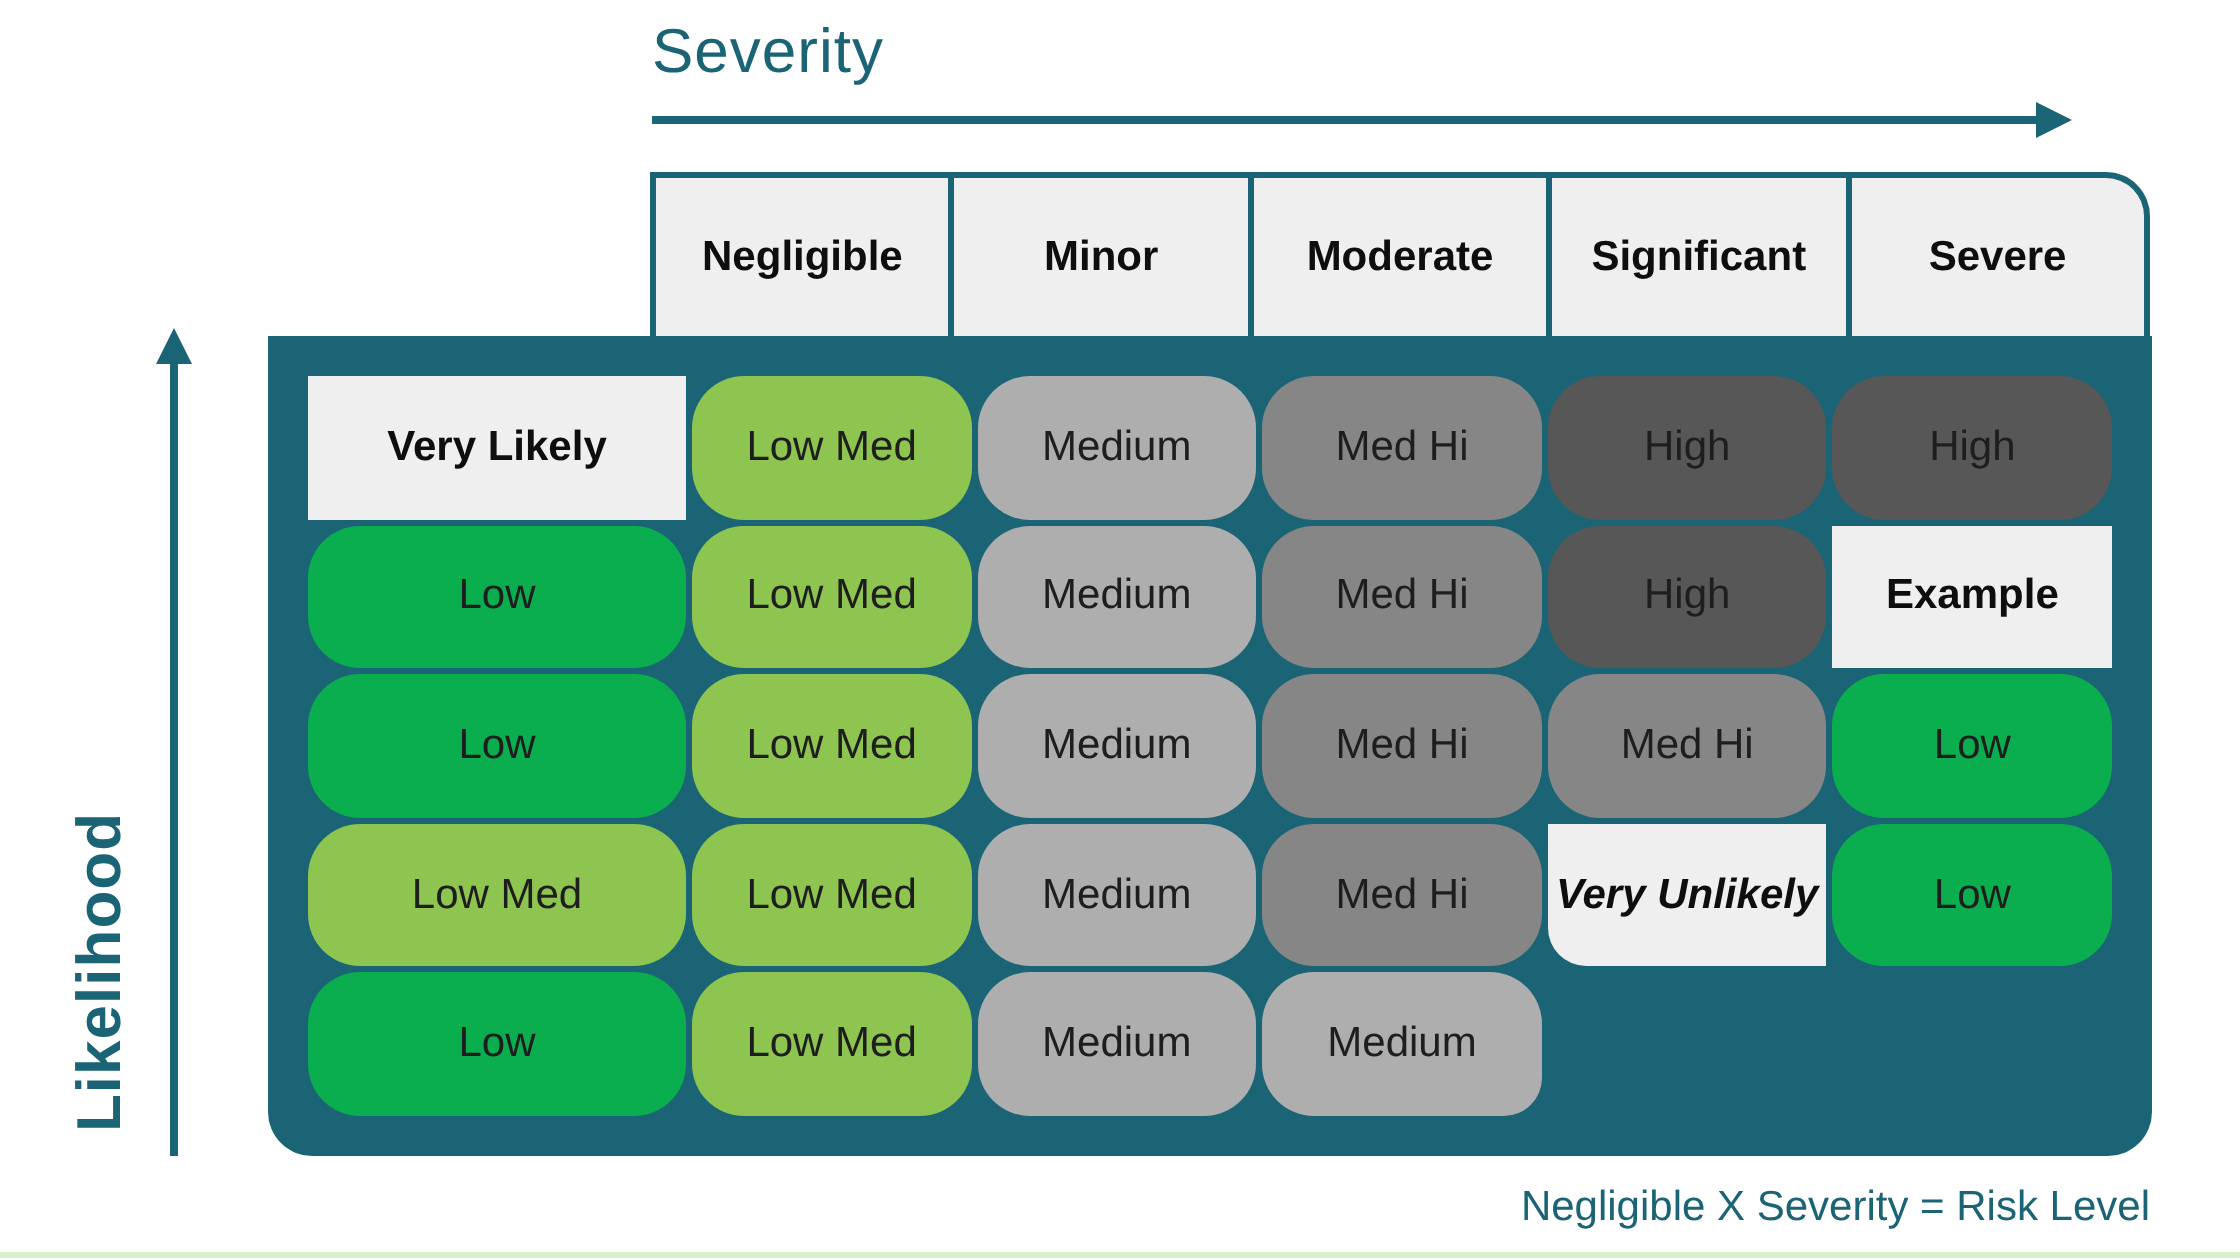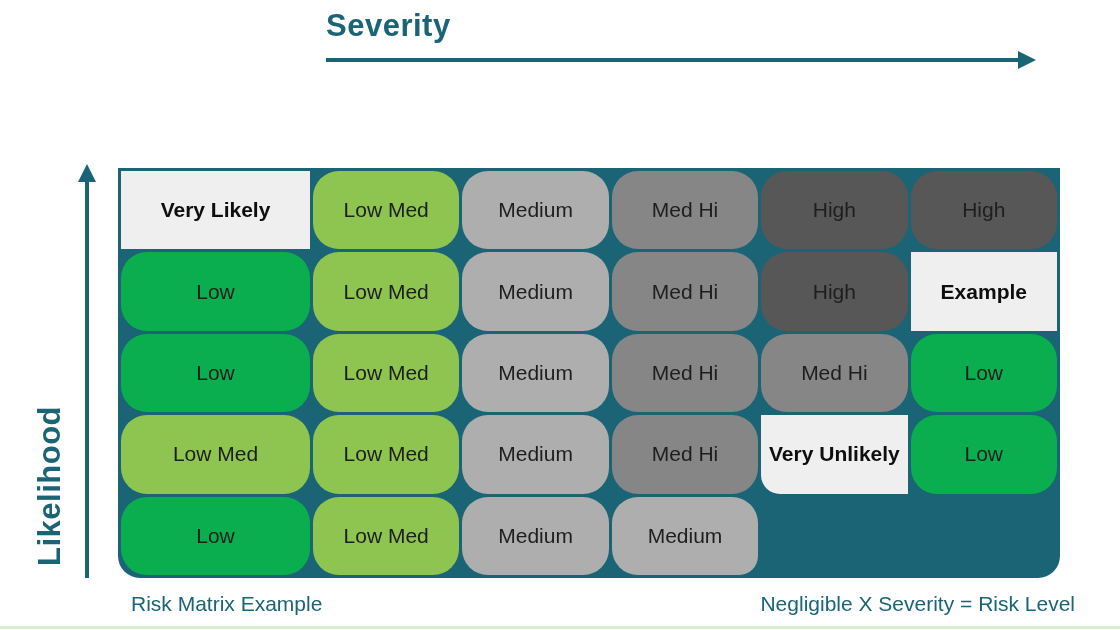--- a/index.html
+++ b/index.html
@@ -11,21 +11,21 @@
   }
   *{margin:0;padding:0;box-sizing:border-box;}
   html,body{background:#fff;}
   body{font-family:"Liberation Sans",sans-serif;}
   .canvas{
     position:relative;width:1120px;height:630px;background:var(--bg);overflow:hidden;
   }
   
   .sev-title{
     position:absolute;left:326px;top:8px;
-    font-size:31px;font-weight:bold;color:var(--teal);letter-spacing:0.5px;
+    font-size:31px;font-weight:normal;color:var(--teal);letter-spacing:0.5px;
   }
   .lik-title{
     position:absolute;left:28px;top:390px;width:44px;height:192px;
     display:flex;align-items:center;justify-content:center;
     writing-mode:vertical-rl;transform:rotate(180deg);
     font-size:31px;font-weight:bold;color:var(--teal);letter-spacing:0.5px;
   }
   
   .sev-arrow-line{
     position:absolute;left:326px;top:58px;width:694px;height:4px;background:var(--teal);
@@ -46,35 +46,35 @@
     position:absolute;left:325px;top:86px;width:750px;height:82px;
     background:var(--teal);display:grid;grid-template-columns:repeat(5,1fr);
     gap:3px;padding:3px 3px 0 3px;border-top-right-radius:22px;
   }
   .hcell{
     background:var(--header-bg);display:flex;align-items:center;justify-content:center;
     font-size:21px;font-weight:bold;color:#0E0E0E;
   }
   .corner-tr{border-top-right-radius:19px;}
   .matrix-body{
-    position:absolute;left:118px;top:168px;width:942px;height:410px;
+    position:absolute;left:134px;top:168px;width:942px;height:410px;
     background:var(--teal);display:grid;
     grid-template-columns:189px repeat(5,1fr);grid-template-rows:repeat(5,1fr);
-    gap:3px;padding:3px;
+    gap:3px;padding:20px;
     border-bottom-left-radius:22px;border-bottom-right-radius:22px;
   }
   .lcell{
     background:var(--header-bg);display:flex;align-items:center;justify-content:center;
     font-size:21px;font-weight:bold;color:#0E0E0E;
   }
   .cell{
     display:flex;align-items:center;justify-content:center;
     font-size:21px;color:var(--cell-text);border-radius:26px;
   }
-  .corner-bl{border-bottom-left-radius:19px;}
+  .corner-bl{border-bottom-left-radius:19px;font-style:italic;}
   .corner-br{border-bottom-right-radius:19px;}
   
   .caption{
     position:absolute;top:592px;font-size:21px;color:var(--teal);
   }
   .caption-left{left:131px;}
   .caption-right{right:45px;}
   
   .bottom-line{
     position:absolute;left:0;top:626px;width:1120px;height:3px;background:var(--bottom-line);
@@ -86,20 +86,27 @@
 <div class="canvas">
 
   <div class="sev-title">Severity</div>
   <div class="sev-arrow-line"></div>
   <div class="sev-arrow-head"></div>
 
   <div class="lik-title">Likelihood</div>
   <div class="lik-arrow-line"></div>
   <div class="lik-arrow-head"></div>
 
+  <div class="matrix-header">
+      <div class="hcell">Negligible</div>
+      <div class="hcell">Minor</div>
+      <div class="hcell">Moderate</div>
+      <div class="hcell">Significant</div>
+      <div class="hcell corner-tr">Severe</div>
+    </div>
   <div class="matrix-body">
       <div class="lcell">Very Likely</div>
       <div class="cell" style="background: rgb(142, 197, 81);">Low Med</div>
       <div class="cell" style="background: rgb(174, 174, 174);">Medium</div>
       <div class="cell" style="background: rgb(134, 134, 134);">Med Hi</div>
       <div class="cell" style="background: rgb(87, 87, 87);">High</div>
       <div class="cell" style="background: rgb(87, 87, 87);">High</div>
       <div class="cell" style="background: rgb(11, 174, 79);">Low</div>
       <div class="cell" style="background: rgb(142, 197, 81);">Low Med</div>
       <div class="cell" style="background: rgb(174, 174, 174);">Medium</div>
@@ -117,17 +124,16 @@
       <div class="cell" style="background: rgb(174, 174, 174);">Medium</div>
       <div class="cell" style="background: rgb(134, 134, 134);">Med Hi</div>
       <div class="lcell corner-bl">Very Unlikely</div>
       <div class="cell" style="background: rgb(11, 174, 79);">Low</div>
       <div class="cell" style="background: rgb(11, 174, 79);">Low</div>
       <div class="cell" style="background: rgb(142, 197, 81);">Low Med</div>
       <div class="cell" style="background: rgb(174, 174, 174);">Medium</div>
       <div class="cell corner-br" style="background: rgb(174, 174, 174);">Medium</div>
     </div>
 
-  <div class="caption caption-left">Risk Matrix Example</div>
   <div class="caption caption-right">Negligible X Severity = Risk Level</div>
 
   <div class="bottom-line"></div>
 </div>
 
 </body></html>

